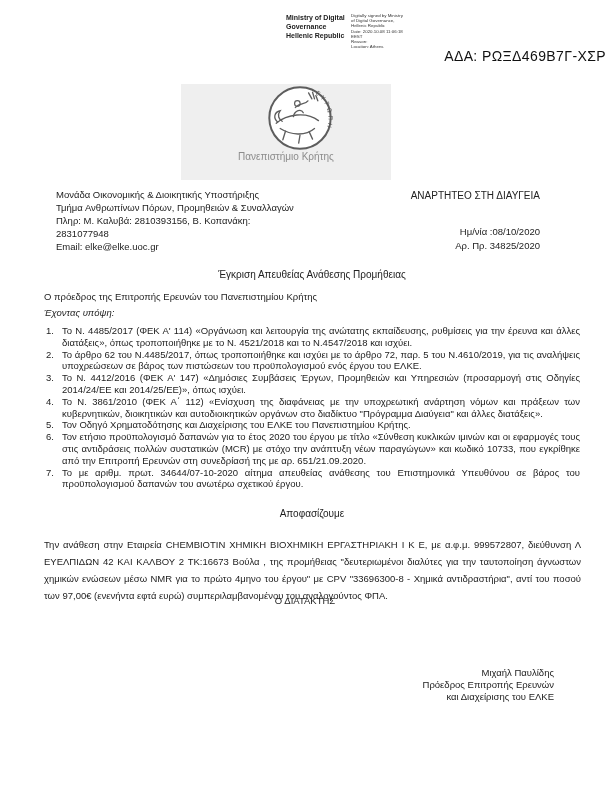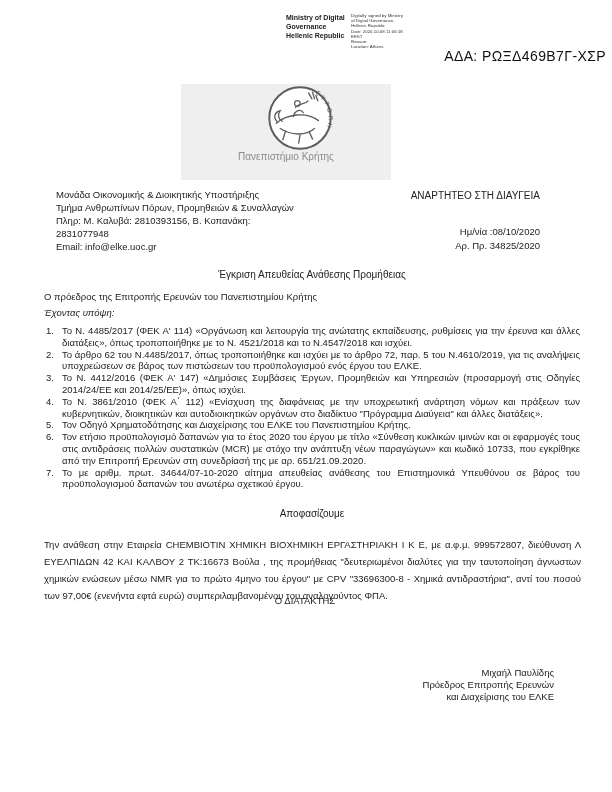--- a/index.html
+++ b/index.html
@@ -82,21 +82,21 @@
   </svg>
   <div class="abs logo-text">
     <div class="l2">Πανεπιστήμιο Κρήτης</div>
   </div>
 
   <div class="abs contact">
     <div>Μονάδα Οικονομικής &amp; Διοικητικής Υποστήριξης</div>
     <div>Τμήμα Ανθρωπίνων Πόρων, Προμηθειών &amp; Συναλλαγών</div>
     <div>Πληρ: Μ. Καλυβά: 2810393156, Β. Κοπανάκη:</div>
     <div>2831077948</div>
-    <div>Email: info@elke.uoc.gr</div>
+    <div>Email: elke@elke.uoc.gr</div>
   </div>
 
   <div class="abs diavgeia-label">ΑΝΑΡΤΗΤΕΟ ΣΤΗ ΔΙΑΥΓΕΙΑ</div>
   <div class="abs date-block">
     <div>Ημ/νία :08/10/2020</div>
     <div>Αρ. Πρ. 34825/2020</div>
   </div>
 
   <div class="abs doc-title">Έγκριση Απευθείας Ανάθεσης Προμήθειας</div>
 

